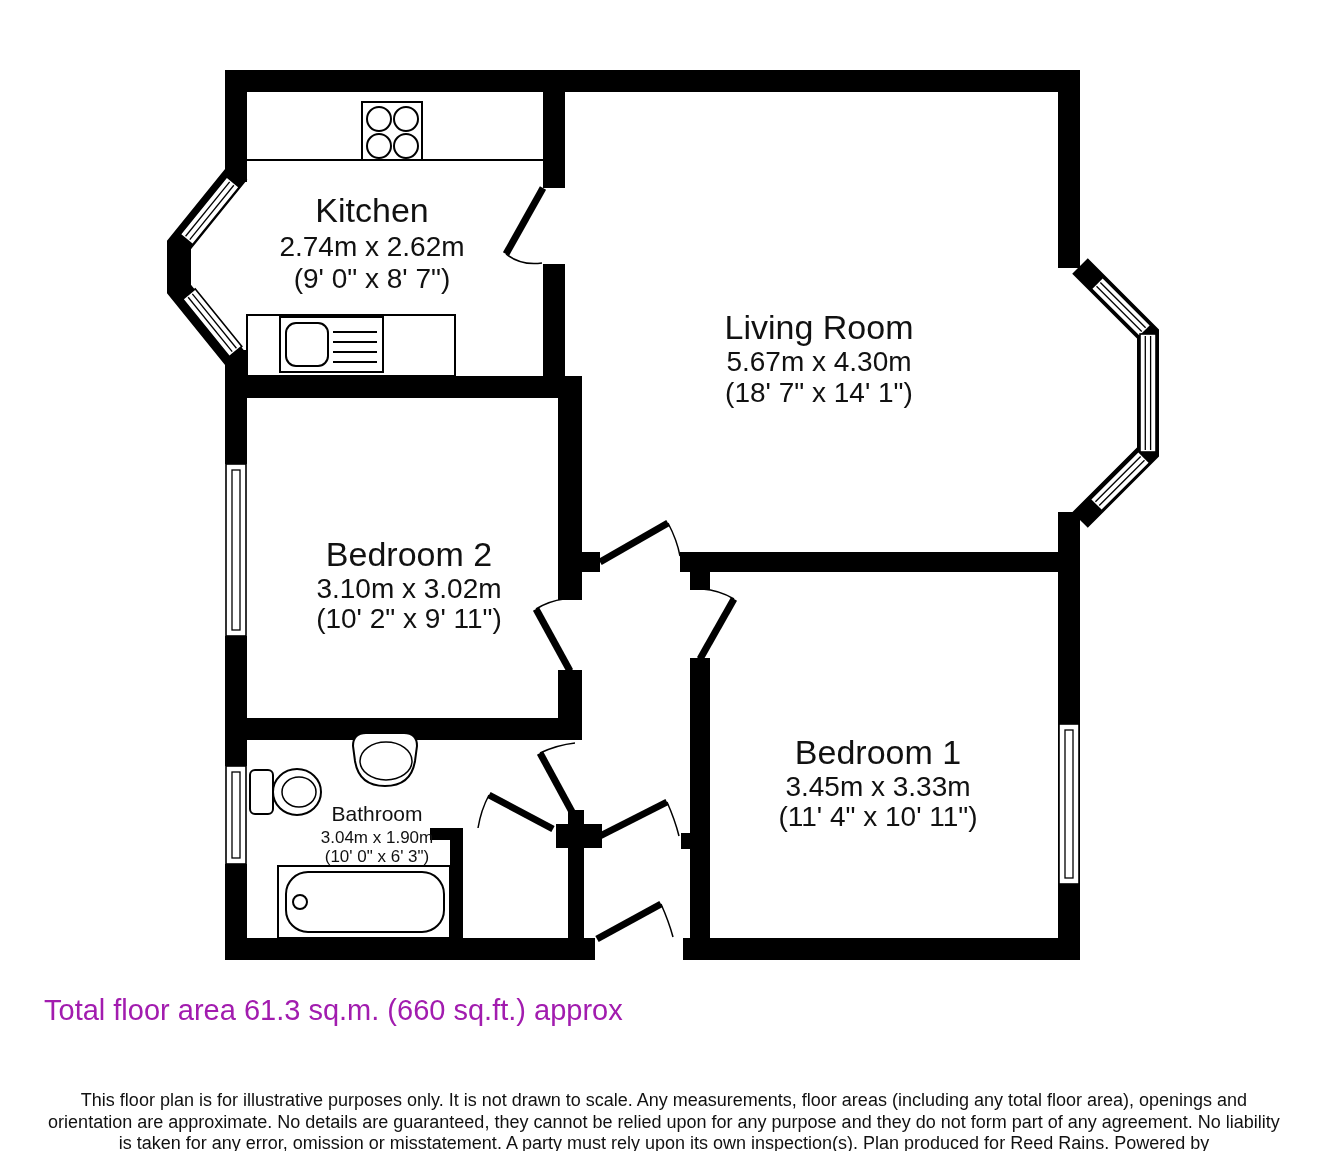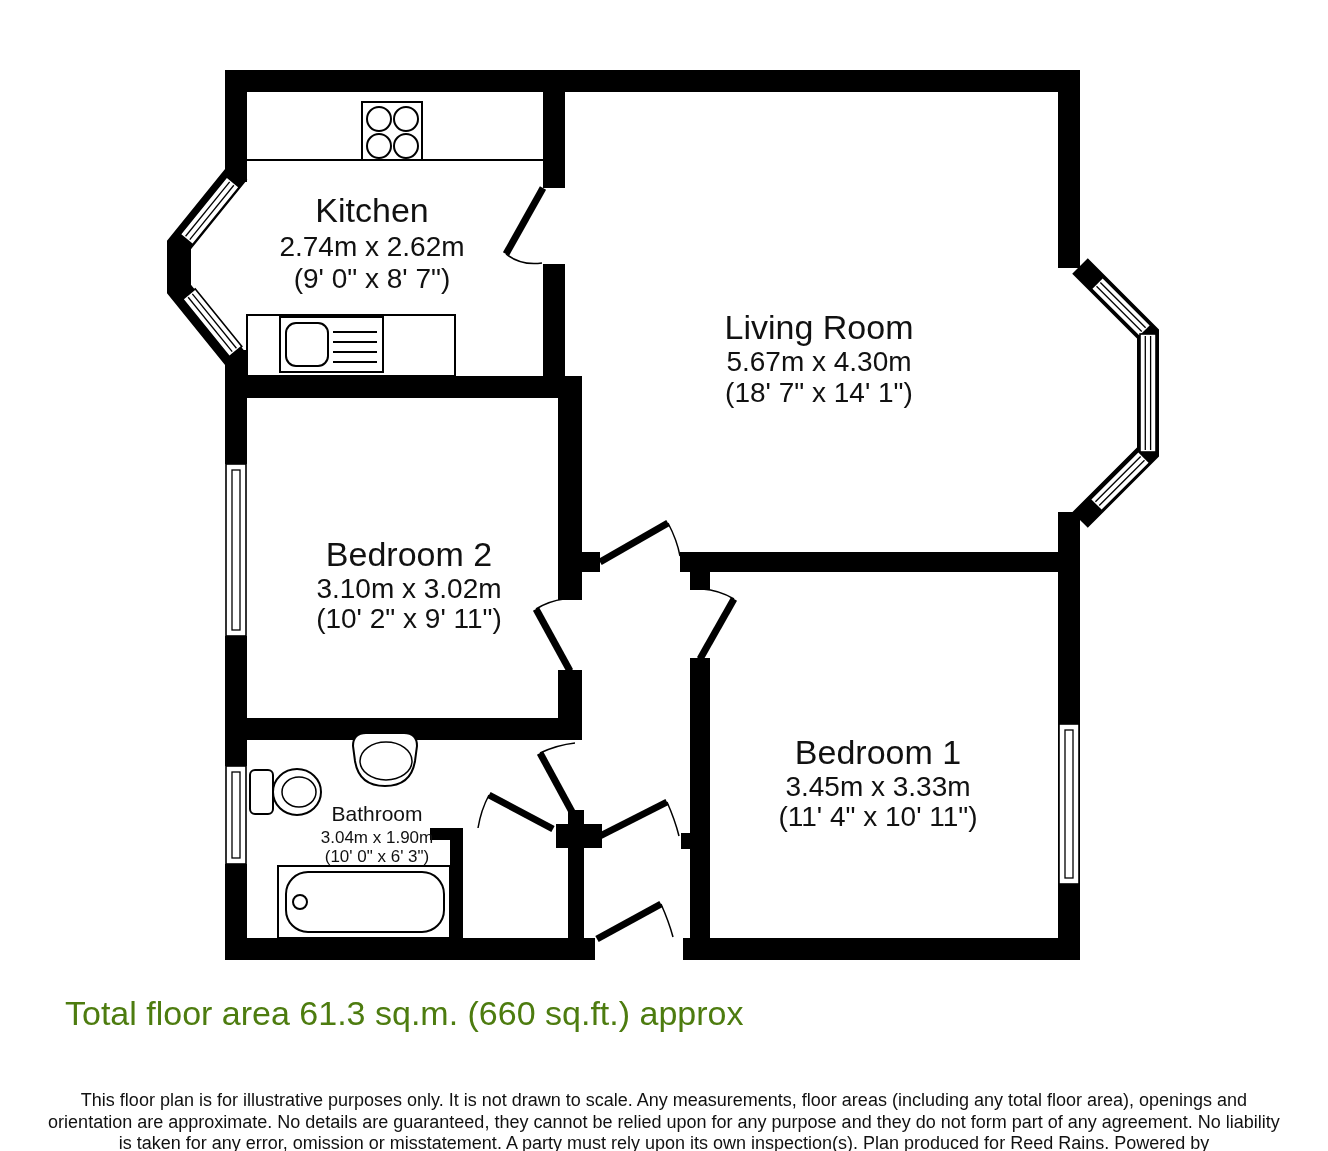--- a/index.html
+++ b/index.html
@@ -7,21 +7,21 @@
     position:relative;width:1328px;height:1151px;background:#ffffff;
     font-family:"Liberation Sans",sans-serif;color:#111;overflow:hidden;
   }
   .plan-svg{position:absolute;left:0;top:0;}
   .room-name{font-size:34px;fill:#111;}
   .room-dim{font-size:28px;fill:#111;}
   .bath-name{font-size:21px;fill:#111;}
   .bath-dim{font-size:17px;fill:#111;}
   text{text-anchor:middle;}
   .total-area{
-    position:absolute;left:65px;top:994px;font-size:34px;color:#4d7c0f;
+    position:absolute;left:44px;top:994px;font-size:29px;color:#a21caf;
   }
   .legal{
     position:absolute;left:42px;top:1042px;width:1244px;text-align:center;
     font-size:18px;line-height:21.5px;color:#111;margin-top:48px;
   }
   .legal .website{margin-top:0;font-style:italic;}
 </style>
 </head>
 <body>
 

